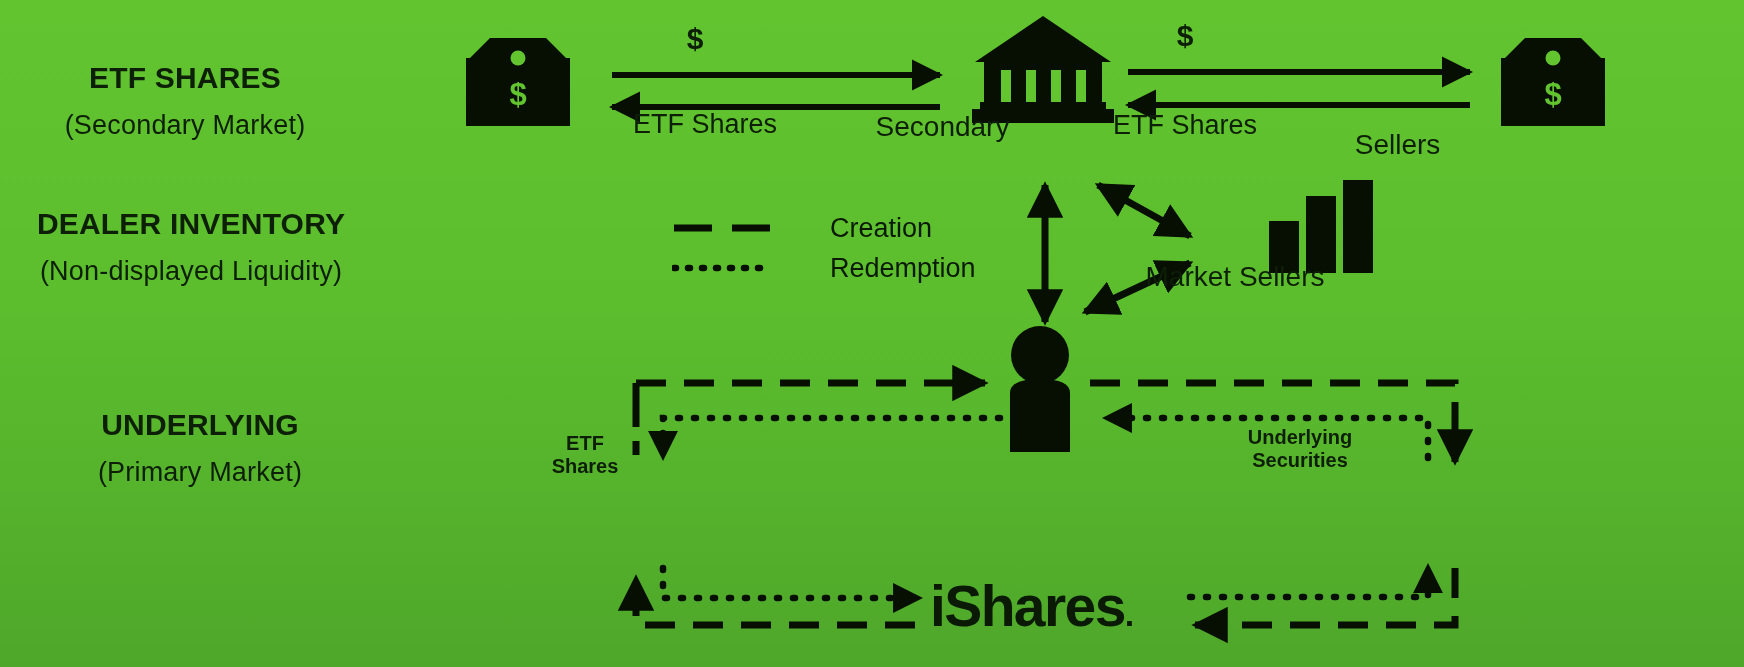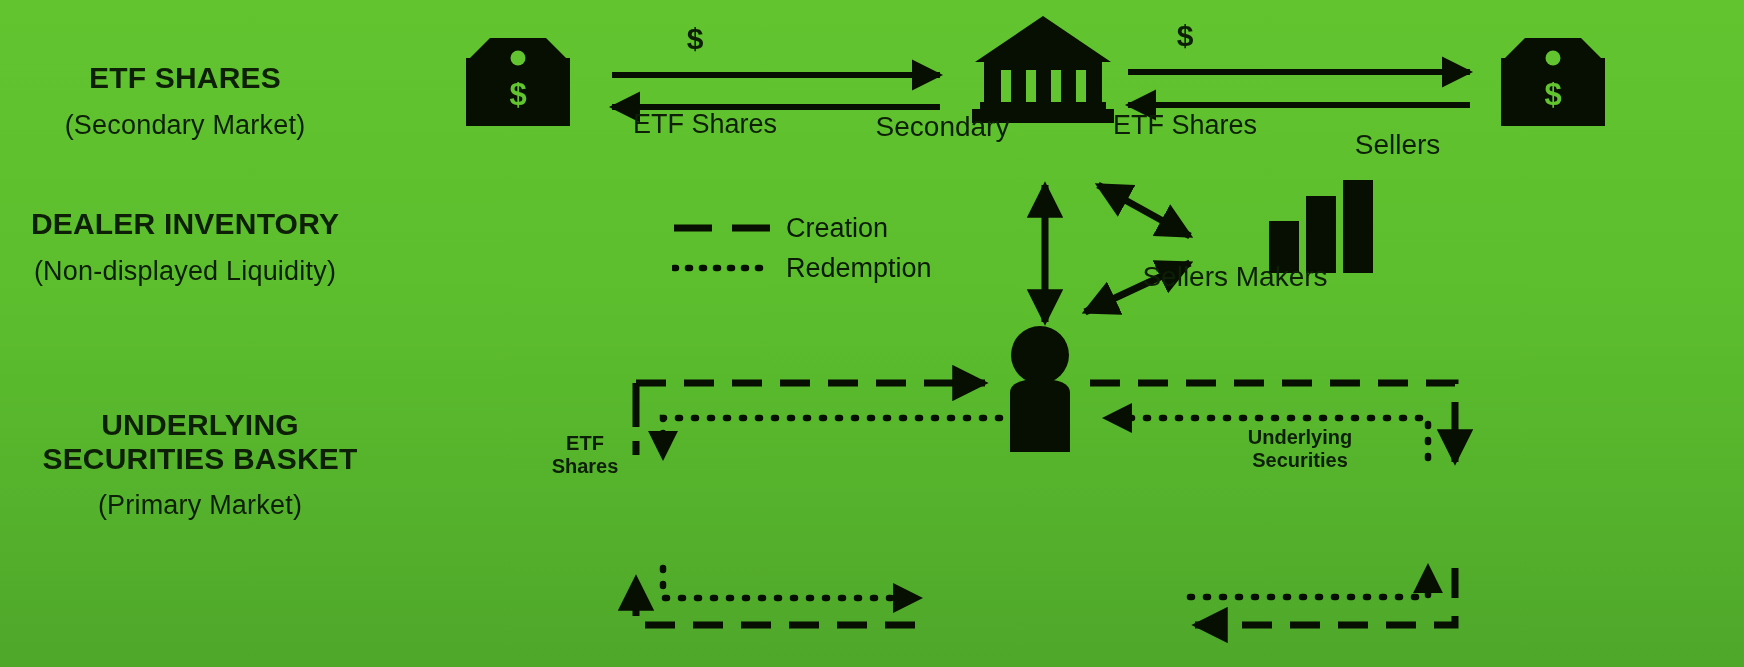--- a/index.html
+++ b/index.html
@@ -43,21 +43,21 @@
     font-weight: bold;
   }
   .row-title .t2 {
     display: block;
     font-size: 27px;
     font-weight: normal;
     margin-top: 15px;
   }
 
   #row-title-etf  { left: 0;  top: 60px;  width: 370px; }
-  #row-title-dealer { left: 0; top: 206px; width: 370px; }
+  #row-title-dealer { left: 6px; top: 206px; width: 370px; }
   #row-title-underlying { left: 0; top: 408px; width: 400px; }
   #row-title-underlying .t1 { line-height: 1.12; }
 
   
   .node-cap {
     font-size: 28px;
     text-align: center;
     font-weight: normal;
   }
   .node-cap-bold {
@@ -93,20 +93,21 @@
   
   #legend {
     position: absolute;
     left: 672px;
     top: 208px;
   }
   .legend-row {
     display: flex;
     align-items: center;
     height: 40px;
+    gap: 44px;
   }
   .legend-key {
     width: 100px;
     height: 14px;
     margin-right: 14px;
     position: relative;
   }
   .legend-key svg { display: block; }
   .legend-text { font-size: 27px; }
 
@@ -233,27 +234,26 @@
     <span class="t2">(Secondary Market)</span>
   </div>
 
   <div class="lbl row-title" id="row-title-dealer">
     <span class="t1">DEALER INVENTORY</span>
     <span class="t2">(Non-displayed Liquidity)</span>
   </div>
 
   <div class="lbl row-title" id="row-title-underlying">
     <span class="t1">UNDERLYING</span>
-    <span class="t1">SECURITIES BASKET</span>
     <span class="t2">(Primary Market)</span>
   </div>
 
   <div class="lbl node-cap" id="cap-exchanges">Secondary</div>
   <div class="lbl node-cap" id="cap-sellers">Sellers</div>
-  <div class="lbl node-cap" id="cap-mm">Sellers Makers</div>
+  <div class="lbl node-cap" id="cap-mm">Market Sellers</div>
 
   <div class="lbl node-cap-bold" id="cap-etfshares">
     <span>ETF</span><br>
     <span>Shares</span>
   </div>
 
   <div class="lbl node-cap-bold" id="cap-undersec">
     <span>Underlying</span><br>
     <span>Securities</span>
   </div>
@@ -275,14 +275,17 @@
     <div class="legend-row">
       <span class="legend-key">
         <svg width="100" height="14" viewBox="0 0 100 14">
           <line x1="2" y1="7" x2="98" y2="7" stroke="#070f03" stroke-width="6.5" stroke-linecap="round" stroke-dasharray="2 12"></line>
         </svg>
       </span>
       <span class="legend-text">Redemption</span>
     </div>
   </div>
 
+  <div id="ishares-logo">
+    <span>iShares</span><span class="dot">.</span>
+  </div>
 
 </div>
 
 </body></html>

